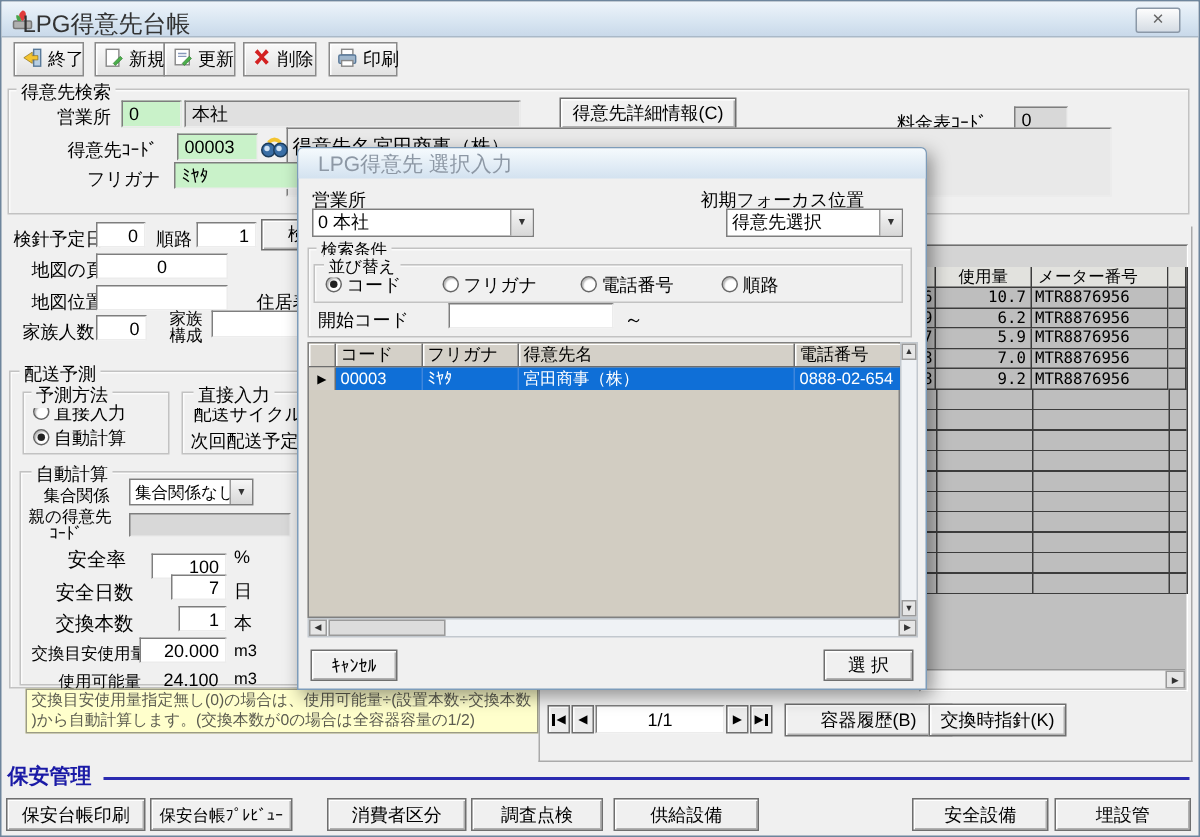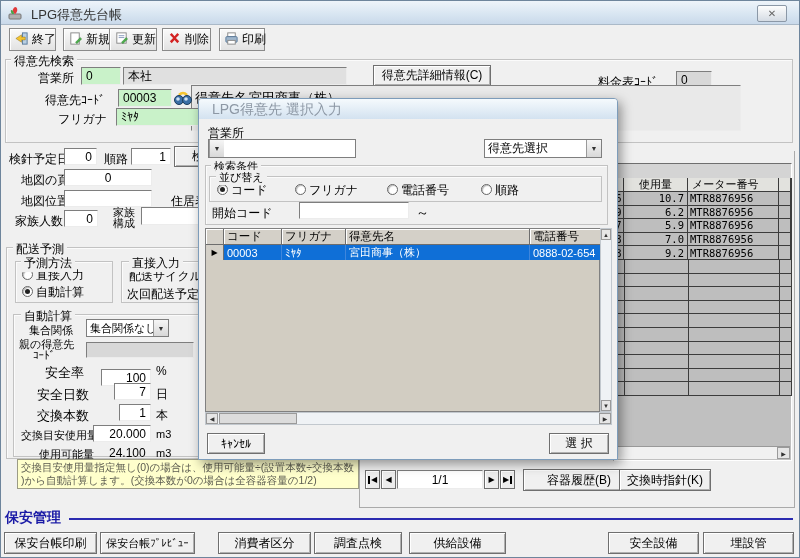--- a/index.html
+++ b/index.html
@@ -7,21 +7,21 @@
   #win {
     position: relative; width: 800px; height: 558px;
     background: #f0f0f0; overflow: hidden;
     font-family: "Liberation Sans", "DejaVu Sans", sans-serif;
     border: 1px solid #6e859c;
   }
   .abs { position: absolute; }
   .titlebar { position: absolute; left: 0; top: 0; right: 0; height: 24px;
     background: linear-gradient(#eef4fa, #d9e6f2 55%, #c9d9ea);
     border-bottom: 1px solid #aab9c8; }
-  .t-text { position: absolute; left: 30px; top: 5px; font-size: 13px; color: #333; }
+  .t-text { position: absolute; left: 14px; top: 5px; font-size: 16px; color: #333; }
   .app-ico { position: absolute; left: 6px; top: 4px; width: 16px; height: 16px; }
   .close-btn { position: absolute; right: 12px; top: 4px; width: 30px; height: 17px;
     background: linear-gradient(#fdfdfd, #d5dce4); border: 1px solid #8b98a7;
     border-radius: 2px; font-size: 10px; color: #666; font-weight: bold;
     display: flex; align-items: center; justify-content: center; }
   .tb-btn { position: absolute; top: 27px; height: 23px;
     background: linear-gradient(#fafafa, #e2e2e2); border: 1px solid #8a8a8a;
     box-shadow: inset 1px 1px 0 #fff; display: flex; align-items: center;
     gap: 3px; padding: 0 4px; font-size: 12px; white-space: nowrap; }
   .groupbox { position: absolute; border: 1px solid #c2c2c2; box-shadow: 1px 1px 0 rgba(255,255,255,.7) inset; }
@@ -307,22 +307,24 @@
   <div class="btn" style="left:607px;top:531px;width:91px;height:22px">安全設備</div>
   <div class="btn" style="left:702px;top:531px;width:91px;height:22px">埋設管</div>
 
   <div id="dialog">
     <div class="d-title">
       <span>LPG得意先 選択入力</span>
     </div>
 
     <span class="lbl" style="left:9px;top:26px">営業所</span>
     <div class="combo" style="left:9px;top:40px;width:148px;height:19px">
+      <span class="txt">0 本社</span>
       <span class="drop">▼</span>
     </div>
+    <span class="lbl" style="left:268px;top:26px">初期フォーカス位置</span>
     <div class="combo" style="left:285px;top:40px;width:118px;height:19px">
       <span class="txt">得意先選択</span>
       <span class="drop">▼</span>
     </div>
 
     <div class="groupbox" style="left:6px;top:66px;width:403px;height:60px"></div>
     <span class="glabel" style="left:12px;top:60px;font-size:11px">検索条件</span>
     <div class="groupbox" style="left:10px;top:77px;width:393px;height:26px"></div>
     <span class="glabel" style="left:17px;top:71px;font-size:11px">並び替え</span>
 

